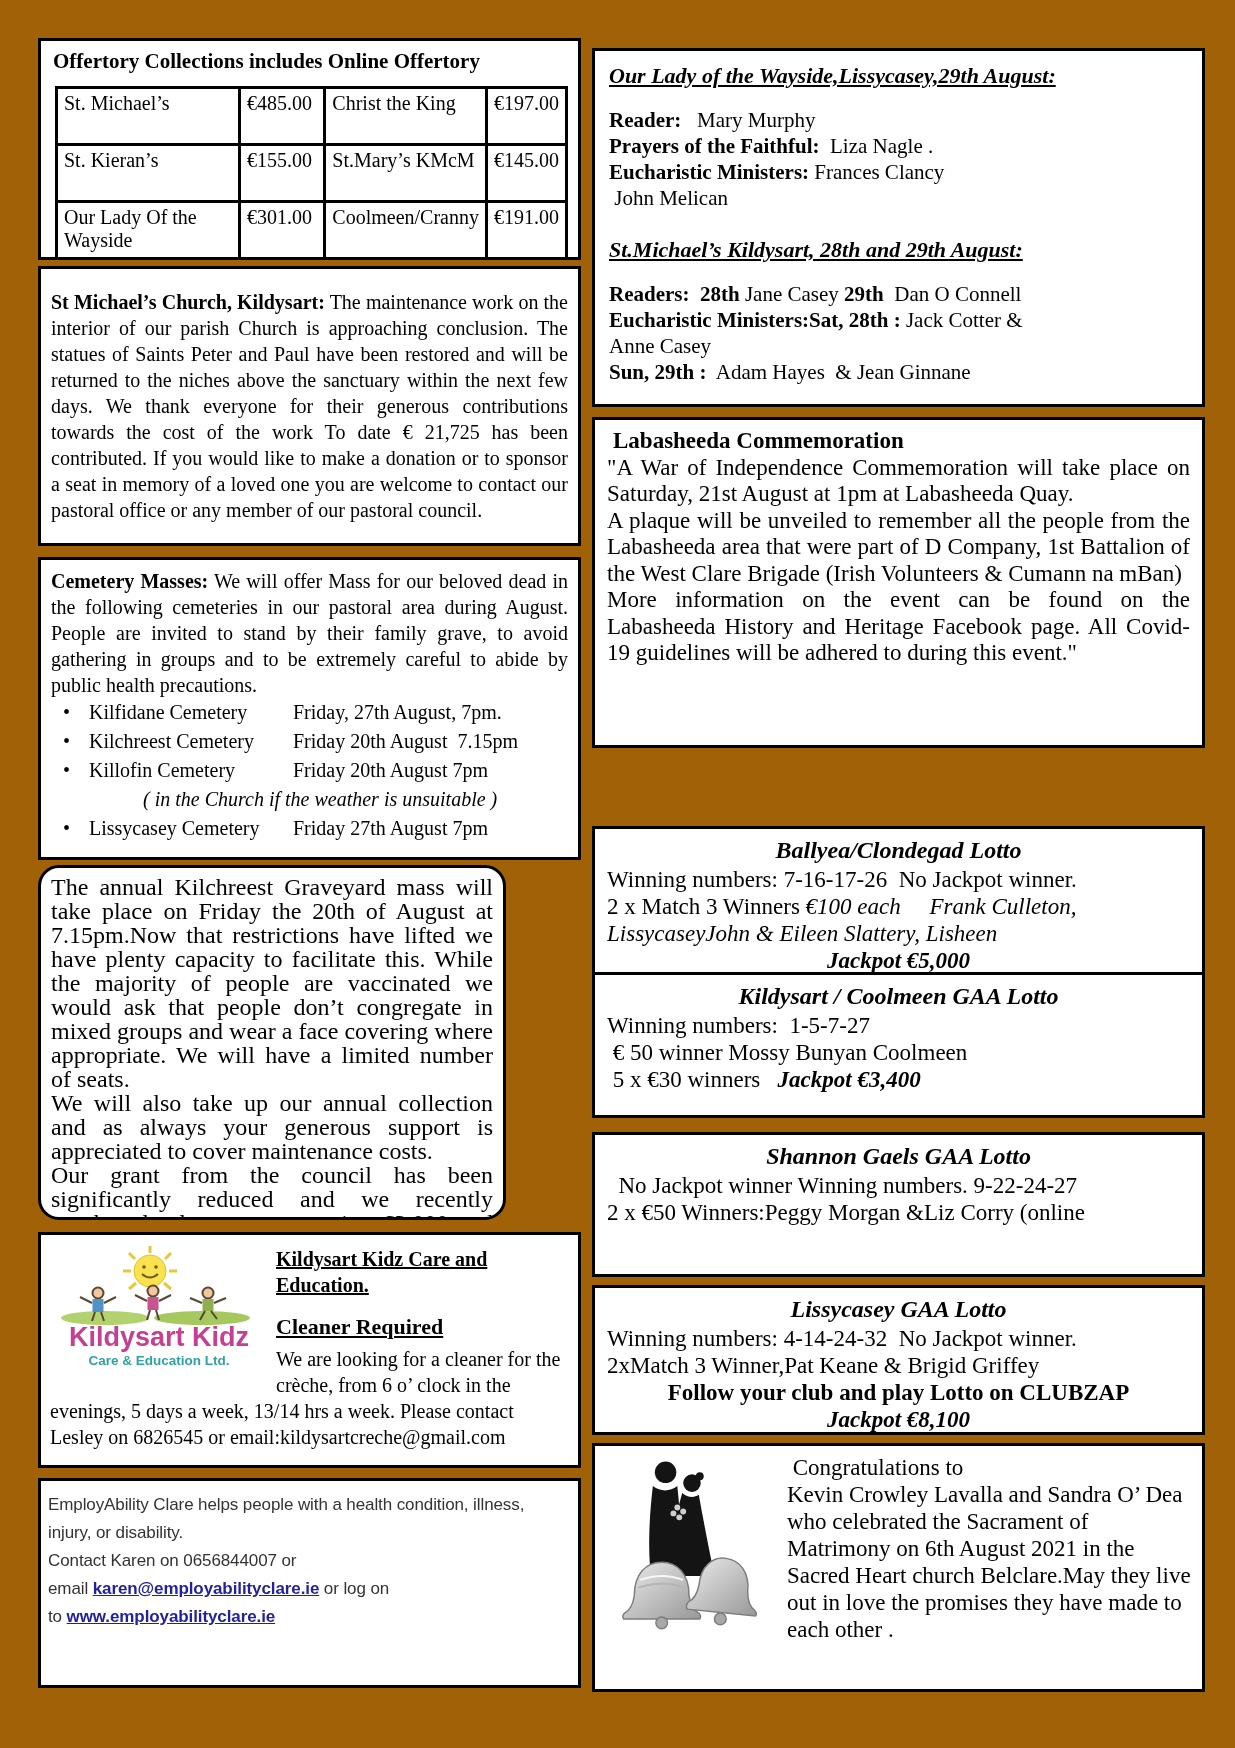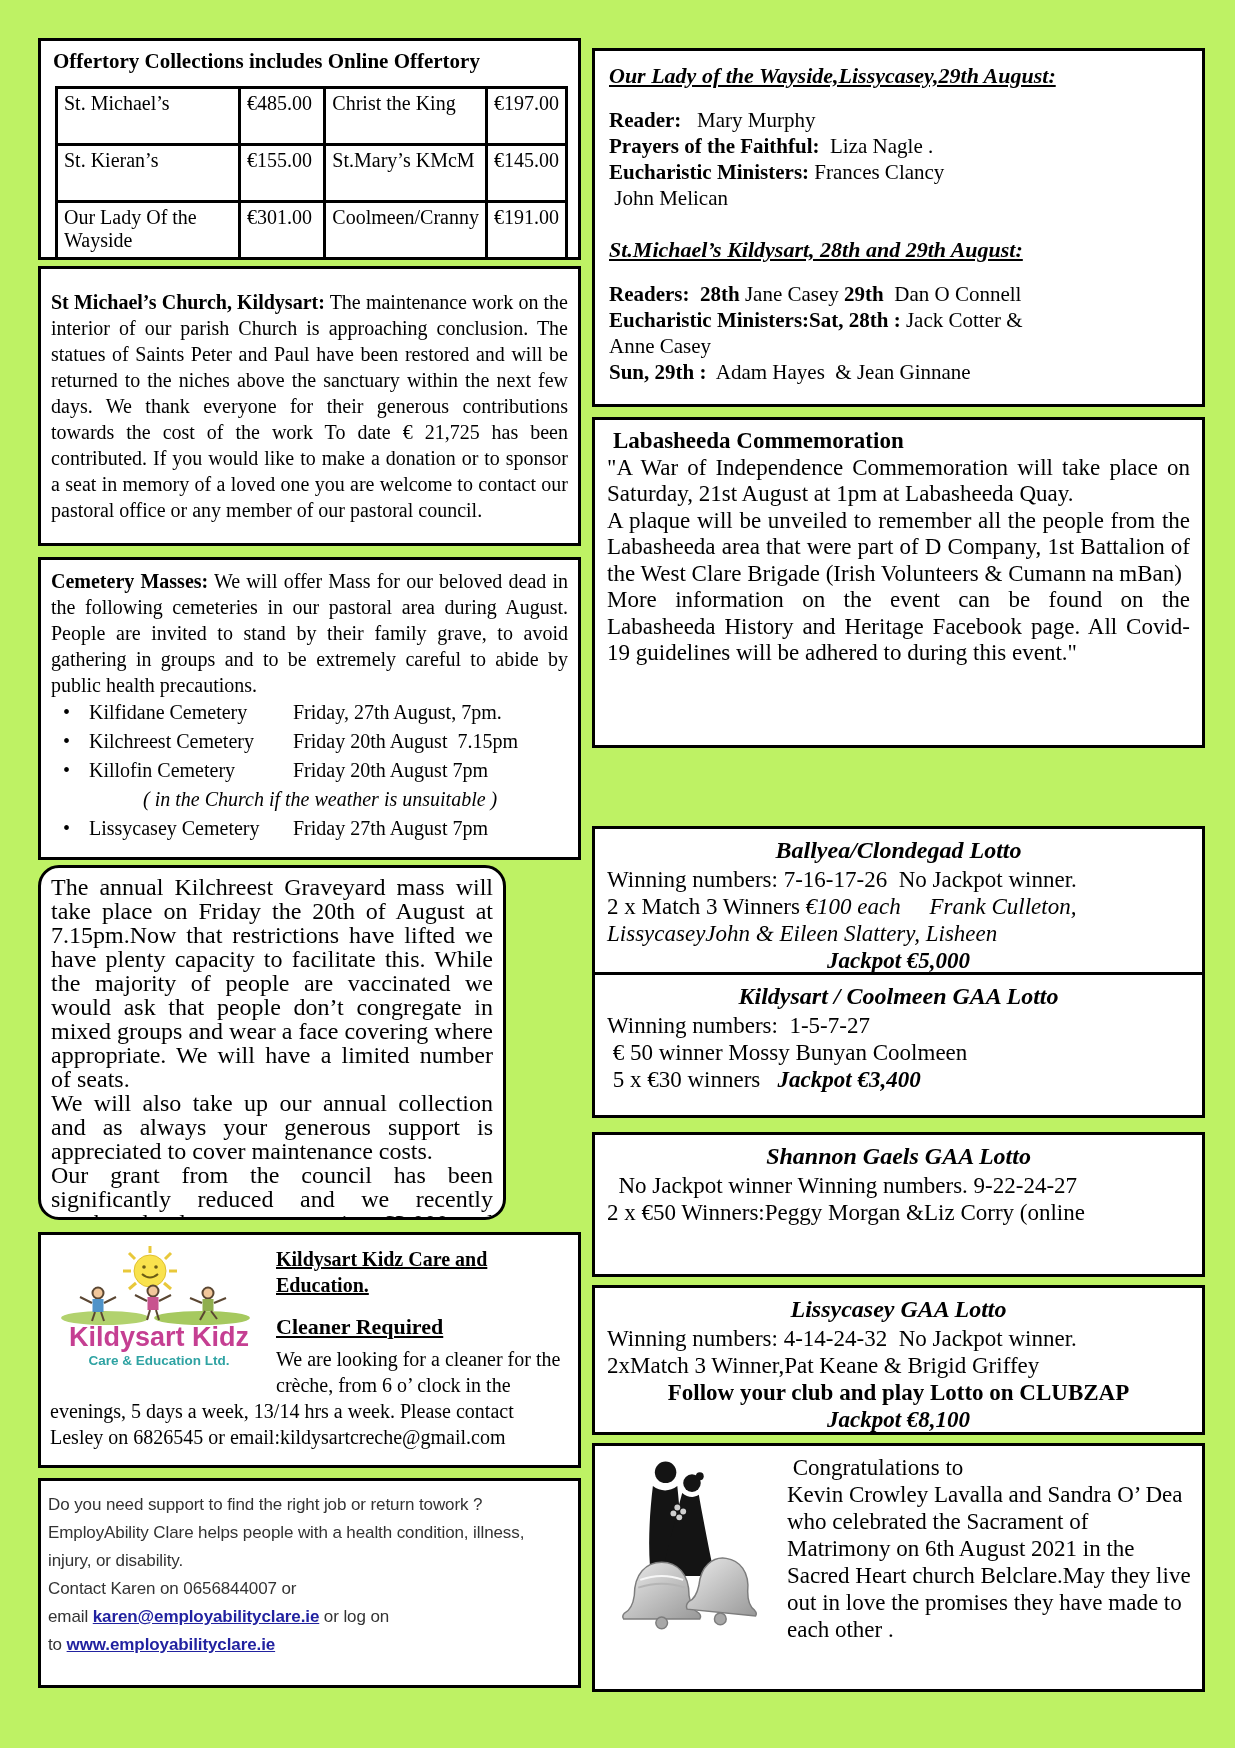--- a/index.html
+++ b/index.html
@@ -1,16 +1,16 @@
 <!DOCTYPE html>
 <html lang="en"><head>
 <meta charset="utf-8">
 <style>
   html,body{margin:0;padding:0;background:#fff;}
-  .page{position:relative;width:1235px;height:1748px;background:#bef264;
+  .page{position:relative;width:1235px;height:1748px;background:#a16207;
         font-family:"Liberation Serif","DejaVu Serif",serif;color:#000;overflow:hidden;}
   .box{position:absolute;border:3px solid #000;box-sizing:border-box;background:#fff;overflow:hidden;}
 
   
   .box-offertory{left:38px;top:38px;width:543px;height:222px;padding:6px 10px;}
   .off-title{font-size:21px;font-weight:bold;margin:2px 0 12px 2px;}
   table.off{border-collapse:collapse;margin-left:4px;}
   table.off td{border:3px solid #000;font-size:20px;padding:3px 6px;vertical-align:top;height:48px;}
   td.cA{width:198px;} td.cB{width:72px;} td.cC{width:140px;} td.cD{width:62px;}
 
@@ -170,21 +170,20 @@
       </g>
       <text x="109" y="102" text-anchor="middle" font-family="Liberation Sans, sans-serif" font-size="27" font-weight="bold" fill="#c53f92">Kildysart Kidz</text>
       <text x="109" y="121" text-anchor="middle" font-family="Liberation Sans, sans-serif" font-size="13.5" font-weight="bold" fill="#2fa3a3">Care &amp; Education Ltd.</text>
     </svg>
     <div class="kidz-heading">Kildysart Kidz Care and Education.</div>
     <div class="kidz-sub">Cleaner Required</div>
     <p>We are looking for a cleaner for the crèche, from 6 o’ clock in the evenings,   5 days a week, 13/14 hrs a week. Please contact Lesley on 6826545 or email:kildysartcreche@gmail.com</p>
   </section>
 
   <section class="box box-employ">
-    <div>Do you need support to find the right job or return towork ?</div>
     <p>EmployAbility Clare helps people with a health condition, illness, injury, or disability.</p>
     <div>Contact Karen on 0656844007 or</div>
     <div><span>email </span><a class="navlink" style="color:#2222a0">karen@employabilityclare.ie</a><span> or log on</span></div>
     <div><span>to </span><a class="navlink" style="color:#2222a0">www.employabilityclare.ie</a></div>
   </section>
 
   <section class="box box-ministers">
     <div class="min-heading">Our Lady of the Wayside,Lissycasey,29th  August:</div>
     <div class="pre"><b>Reader:</b><span>   Mary Murphy</span></div>
     <div class="pre"><b>Prayers of the Faithful:</b><span>  Liza Nagle .</span></div>

